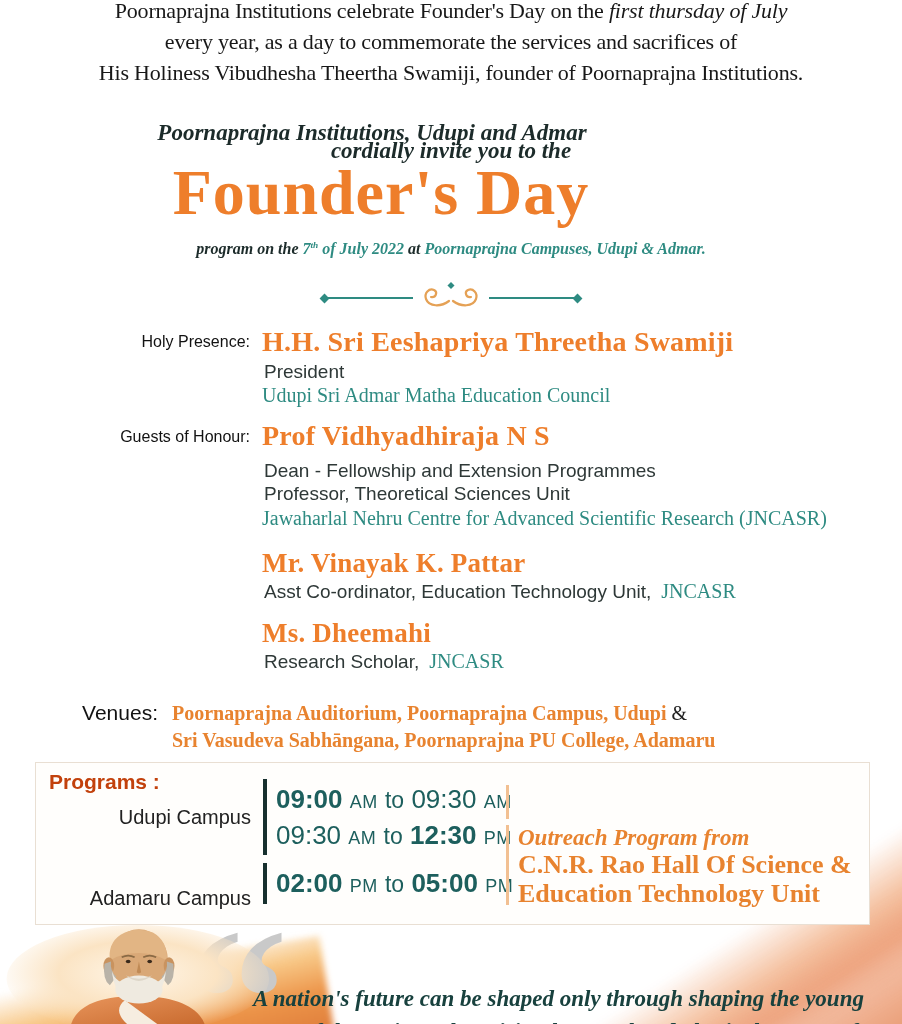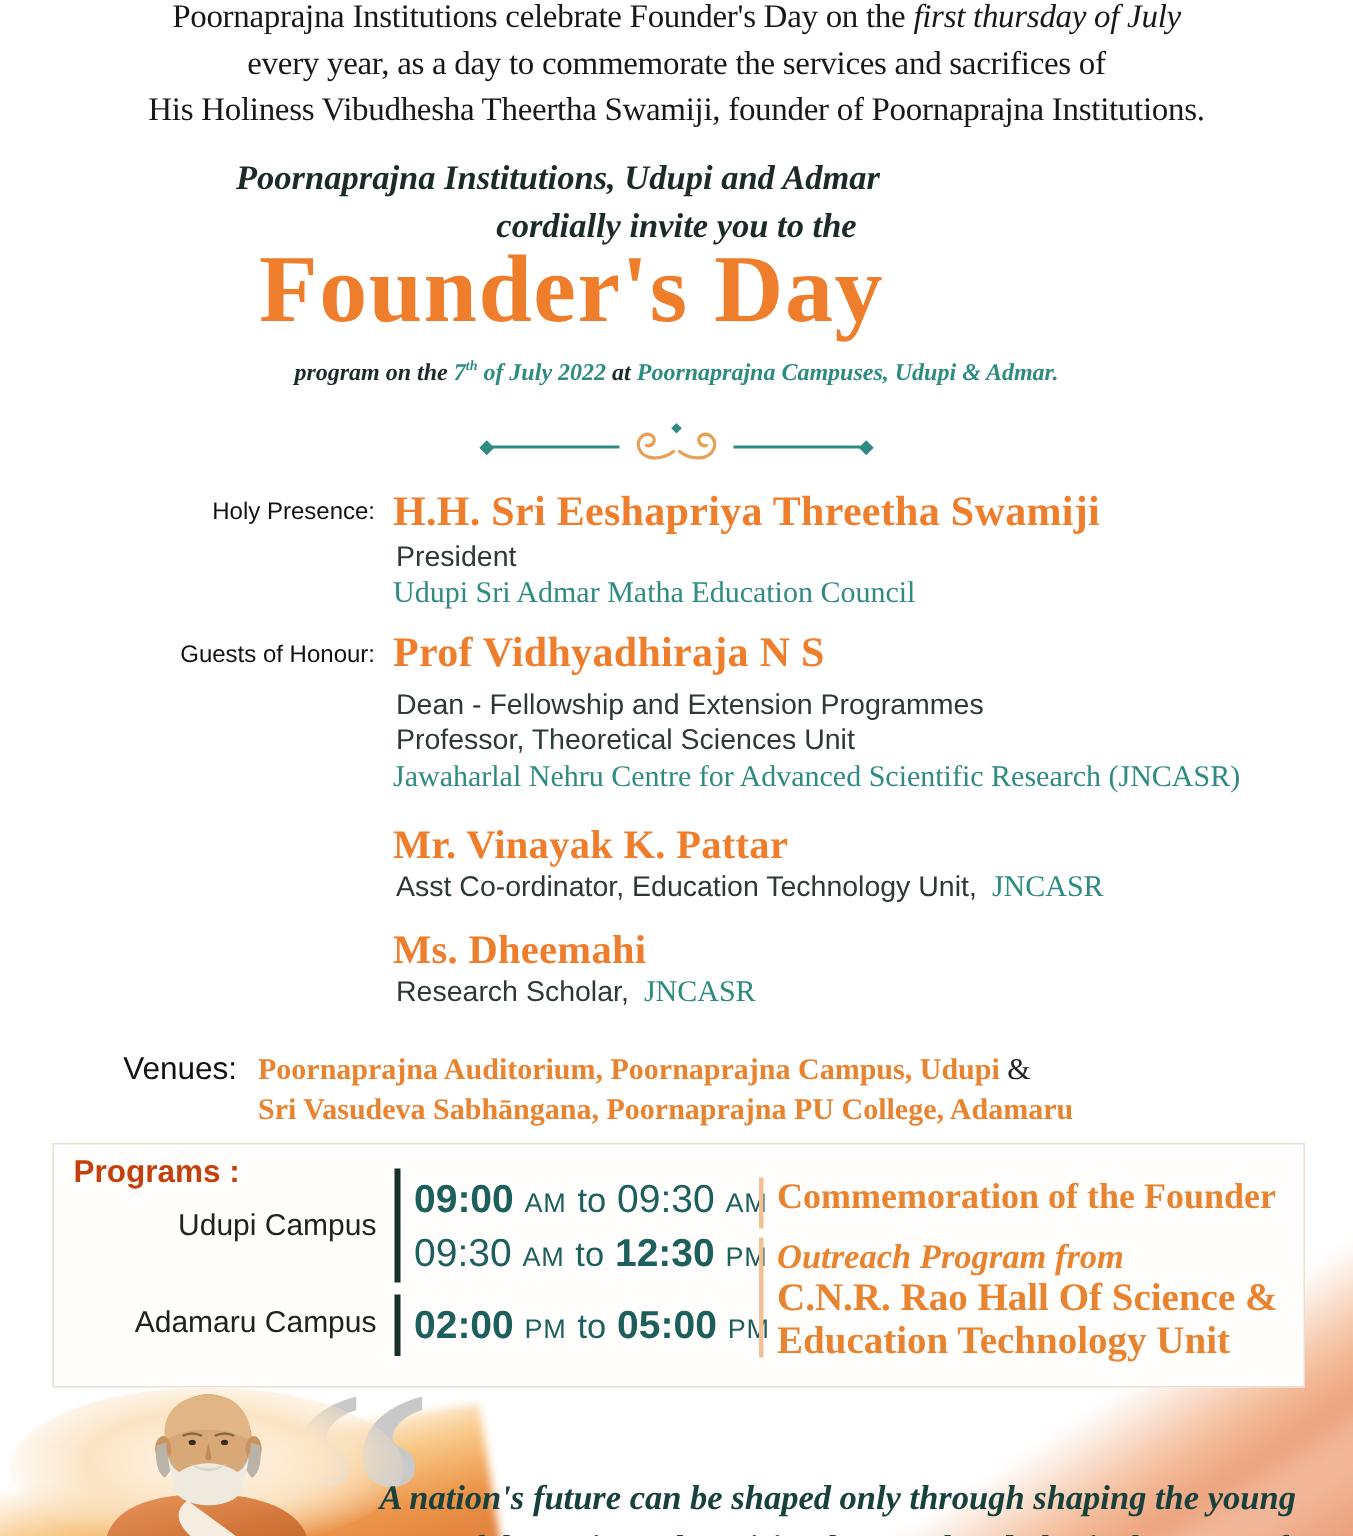--- a/index.html
+++ b/index.html
@@ -8,21 +8,21 @@
   .abs{position:absolute;}
   .sans{font-family:"Liberation Sans", sans-serif;}
   .serif{font-family:"Liberation Serif", serif;}
 
   
   .intro{top:-5px;left:0;width:902px;text-align:center;font-size:22px;line-height:31px;
          color:#181818;letter-spacing:-0.2px;}
   .intro em{font-style:italic;}
 
   
-  .hosts{top:106px;left:0;width:744px;text-align:center;font-size:23px;font-weight:700;
+  .hosts{top:120px;left:0;width:744px;text-align:center;font-size:23px;font-weight:700;
          font-style:italic;color:#1c2b2a;}
   .cordially{top:138px;left:0;width:902px;text-align:center;font-size:23px;font-weight:600;
          font-style:italic;color:#1c2b2a;}
   .title{top:156px;left:0;width:762px;text-align:center;font-size:64px;font-weight:700;
          color:#EE7E2B;letter-spacing:1px;line-height:1.15;}
   .program-line{top:240px;left:0;width:902px;text-align:center;font-size:16px;font-weight:600;
          font-style:italic;color:#1c2b2a;}
   .program-line .teal{color:#2E8B82;}
   .program-line sup{font-size:0.58em;}
 
@@ -147,30 +147,29 @@
   <div class="abs campus sans" style="top:43px;">Udupi Campus</div>
   <div class="abs vbar" style="top:16px;height:76px;"></div>
 
   <div class="abs time-row sans" style="top:21px;">
     <span class="tb">09:00</span> <span class="mer">AM</span> <span class="to">to</span> <span class="t">09:30</span> <span class="mer">AM</span>
   </div>
   <div class="abs time-row sans" style="top:57px;">
     <span class="t">09:30</span> <span class="mer">AM</span> <span class="to">to</span> <span class="tb">12:30</span> <span class="mer">PM</span>
   </div>
 
-  <div class="abs campus sans" style="top:108px;">Adamaru Campus</div>
+  <div class="abs campus sans" style="top:124px;">Adamaru Campus</div>
   <div class="abs vbar" style="top:100px;height:41px;"></div>
   <div class="abs time-row sans" style="top:105px;">
     <span class="tb">02:00</span> <span class="mer">PM</span> <span class="to">to</span> <span class="tb">05:00</span> <span class="mer">PM</span>
   </div>
 
   <div class="abs obar" style="top:22px;height:34px;"></div>
   <div class="abs obar" style="top:62px;height:80px;"></div>
 
-  <div class="abs event1">Commemoration of the Founder</div>
   <div class="abs event2-intro">Outreach Program from</div>
   <div class="abs event2-line" style="top:88px;">C.N.R. Rao Hall Of Science &amp;</div>
   <div class="abs event2-line" style="top:117px;">Education Technology Unit</div>
 </div>
 
 <div class="abs portrait">
   <svg width="280" height="99" viewBox="0 0 260 92">
     <defs>
       <radialGradient id="halo" cx="50%" cy="45%" r="55%">
         <stop offset="0%" stop-color="#FFF6E8"></stop>

